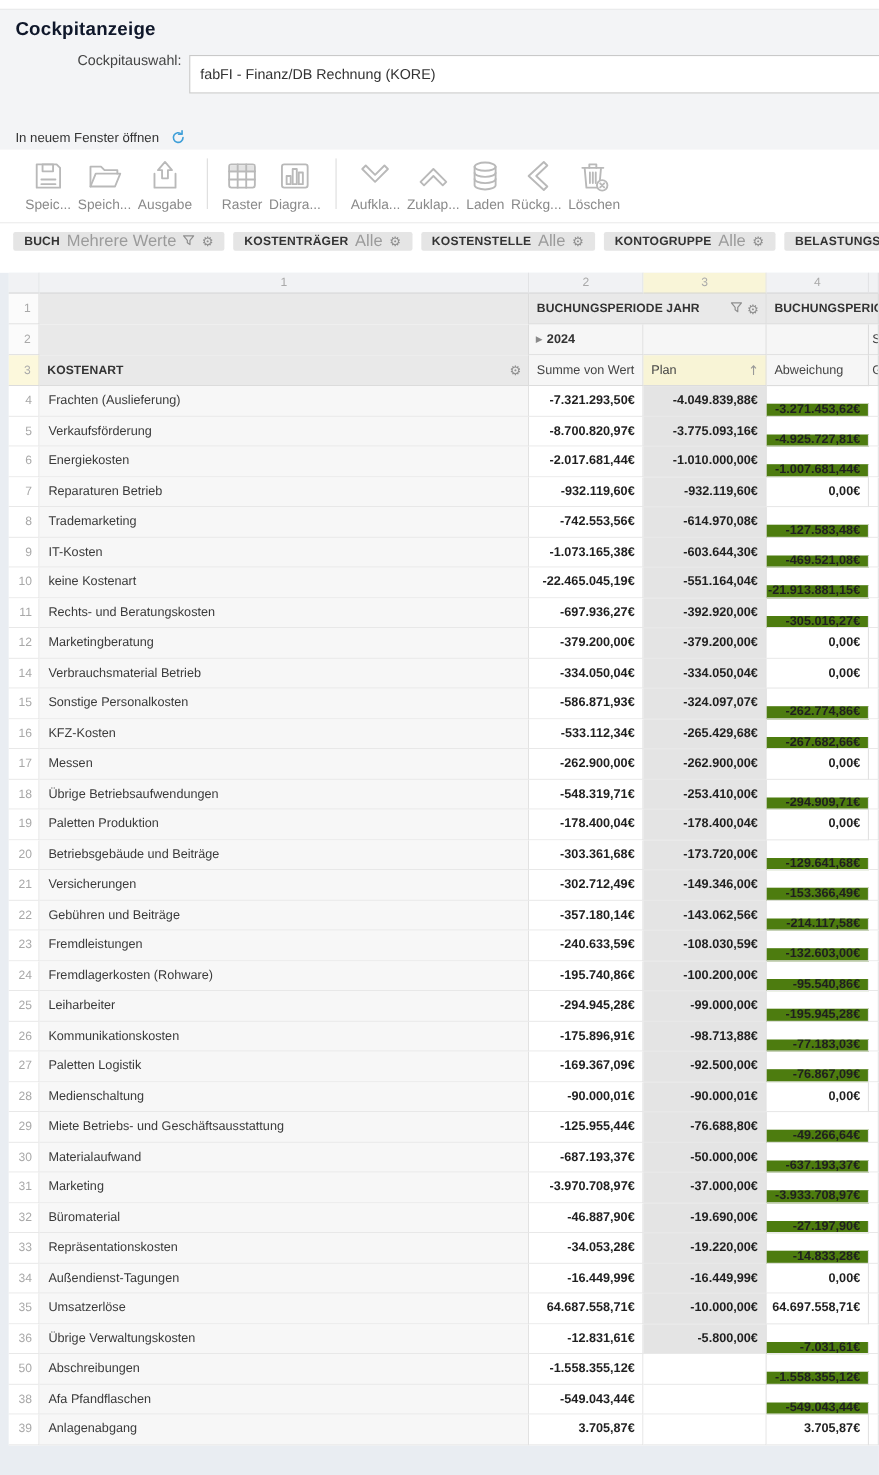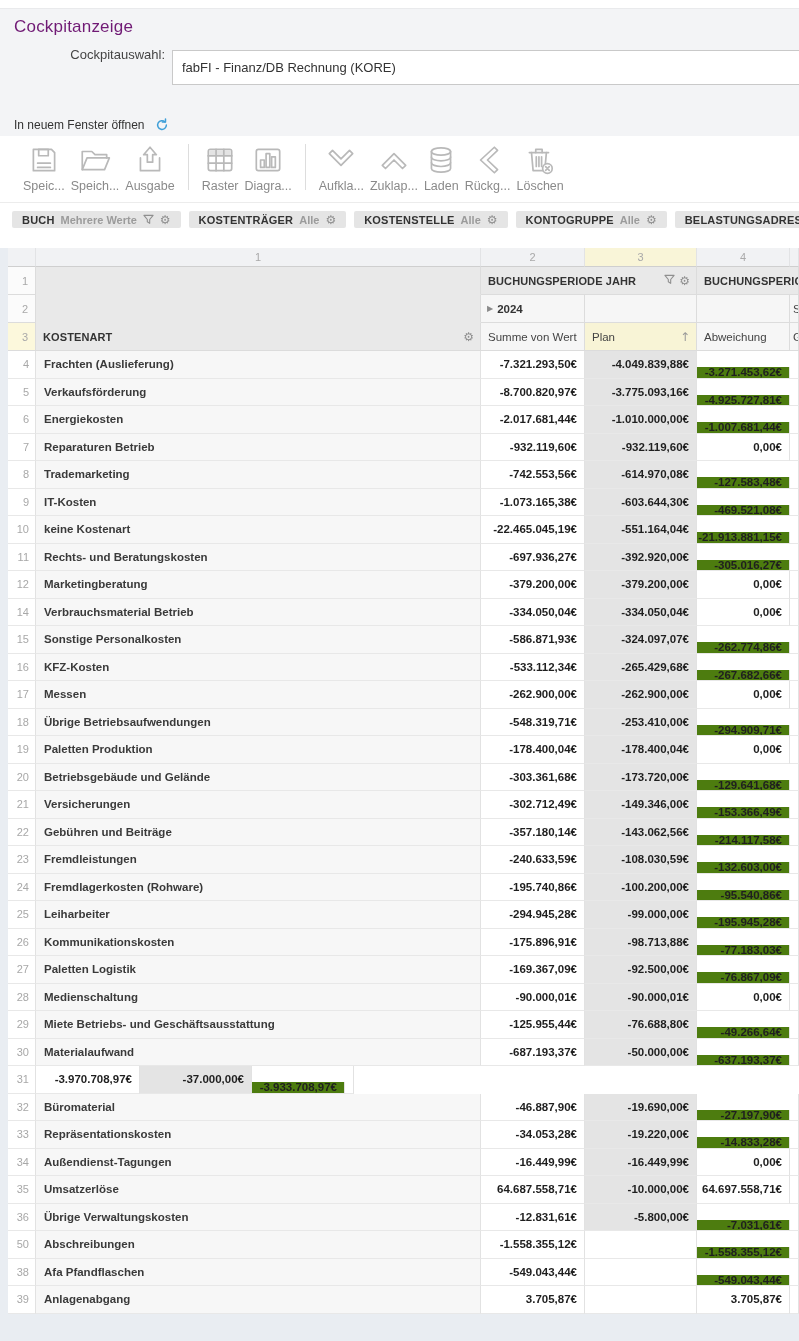--- a/index.html
+++ b/index.html
@@ -4,21 +4,21 @@
 <style>
   * { margin:0; padding:0; box-sizing:border-box; }
   html,body { width:799px; height:1341px; overflow:hidden;
     font-family:"Liberation Sans","DejaVu Sans",sans-serif; background:#fff; }
 
   
   .top-white { height:8px; background:#fff; }
   .app-header { position:relative; height:128px; background:#f3f4f6;
     border-top:1px solid #e9eaec; }
   .page-title { position:absolute; left:14px; top:8px; font-size:17px;
-    font-weight:normal; color:#701a75; letter-spacing:.2px; }
+    font-weight:bold; color:#0f172a; letter-spacing:.2px; }
   .select-label { position:absolute; left:0; top:38px; width:165px;
     text-align:right; font-size:13px; color:#444; }
   .select-box { position:absolute; left:172px; top:41px; width:660px; height:35px;
     background:#fff; border:1px solid #c9c9c9; font-size:13px; color:#333;
     line-height:33px; padding-left:9px; }
   .open-link-row { position:absolute; left:14px; top:109px; display:flex;
     gap:10px; }
   .open-link { font-size:12px; color:#333; }
   .refresh-icon svg { display:block; }
 
@@ -30,21 +30,21 @@
   .tool .ticon { height:37px; display:flex; align-items:center; justify-content:center; }
   .tool .tlabel { font-size:12.5px; color:#8a8a8a; white-space:nowrap; }
   .tool-sep { width:1px; height:46px; background:#ddd; margin:3px 10px 0 10px; }
 
   
   .filterbar { height:46px; background:#fff; border-top:1px solid #ececec;
     display:flex; gap:8px; padding:8px 0 0 12px; overflow:hidden; }
   .chip { height:17px; background:#e5e5e5; border-radius:2px; display:flex;
     align-items:center; gap:6px; padding:0 10px; white-space:nowrap; flex:none; }
   .chip .cname { font-size:11px; font-weight:bold; color:#333; letter-spacing:.2px; }
-  .chip .cval { font-size:11px; color:#9b9b9b;font-weight:bold; }
+  .chip .cval { font-size:15px; color:#9b9b9b; }
   .gear { font-family:"DejaVu Sans",sans-serif; color:#8f8f8f; font-size:12px;
     line-height:1; }
 
   
   .tablewrap { background:#e9edf2; padding-left:8px; height:1093px; }
   .grid { background:#fff; width:791px; }
   .trow { display:flex; width:791px; }
   .c { flex:none; overflow:hidden; white-space:nowrap; }
   .c-num { width:28px; } .c1 { width:445px; } .c2 { width:104px; }
   .c3 { width:112px; } .c4 { width:93px; } .c5 { width:9px; }
@@ -76,21 +76,21 @@
     font-family:"DejaVu Sans",sans-serif; }
   .gear-right { margin-left:auto; margin-right:6px; }
   .partial-txt { font-size:11.5px; color:#444; padding-left:3px; }
 
   
   .drow { height:27.5px; }
   .drow .c { border-right:1px solid #e2e2e2; border-bottom:1px solid #e8e8e8;
     display:flex; align-items:center; }
   .drow .rn { background:#fff; font-size:11px; color:#a8a8a8;
     justify-content:flex-end; padding-right:6px; }
-  .drow .lbl { background:#f7f7f7; font-size:11.5px; color:#3a3a3a; padding-left:8px;font-weight:bold; }
+  .drow .lbl { background:#f7f7f7; font-size:11.5px; color:#3a3a3a; padding-left:8px; }
   .drow .val { background:#fff; font-size:11.5px; font-weight:bold; color:#1f1f1f;
     justify-content:flex-end; padding-right:7px; }
   .drow .plan { background:#e4e4e4; }
   .drow .plan.noplan { background:#fff; }
   .drow .dev.neg { background:#4d7c0f;margin-top:16px; }
   .drow .c5 { background:#fff; }
 
   svg.icn { stroke:#b9b9b9; fill:none; stroke-width:1.6;
     stroke-linejoin:round; stroke-linecap:round; }
 </style>
@@ -424,21 +424,21 @@
         <div class="trow drow">
     <div class="c c-num rn">19</div>
     <div class="c c1 lbl">Paletten Produktion</div>
     <div class="c c2 val">-178.400,04€</div>
     <div class="c c3 val plan">-178.400,04€</div>
     <div class="c c4 val dev">0,00€</div>
     <div class="c c5"></div>
   </div>
         <div class="trow drow">
     <div class="c c-num rn">20</div>
-    <div class="c c1 lbl">Betriebsgebäude und Gelände</div>
+    <div class="c c1 lbl">Betriebsgebäude und Beiträge</div>
     <div class="c c2 val">-303.361,68€</div>
     <div class="c c3 val plan">-173.720,00€</div>
     <div class="c c4 val dev neg">-129.641,68€</div>
     <div class="c c5"></div>
   </div>
         <div class="trow drow">
     <div class="c c-num rn">21</div>
     <div class="c c1 lbl">Versicherungen</div>
     <div class="c c2 val">-302.712,49€</div>
     <div class="c c3 val plan">-149.346,00€</div>
@@ -512,20 +512,21 @@
         <div class="trow drow">
     <div class="c c-num rn">30</div>
     <div class="c c1 lbl">Materialaufwand</div>
     <div class="c c2 val">-687.193,37€</div>
     <div class="c c3 val plan">-50.000,00€</div>
     <div class="c c4 val dev neg">-637.193,37€</div>
     <div class="c c5"></div>
   </div>
         <div class="trow drow">
     <div class="c c-num rn">31</div>
+    <div class="c c1 lbl">Marketing</div>
     <div class="c c2 val">-3.970.708,97€</div>
     <div class="c c3 val plan">-37.000,00€</div>
     <div class="c c4 val dev neg">-3.933.708,97€</div>
     <div class="c c5"></div>
   </div>
         <div class="trow drow">
     <div class="c c-num rn">32</div>
     <div class="c c1 lbl">Büromaterial</div>
     <div class="c c2 val">-46.887,90€</div>
     <div class="c c3 val plan">-19.690,00€</div>

